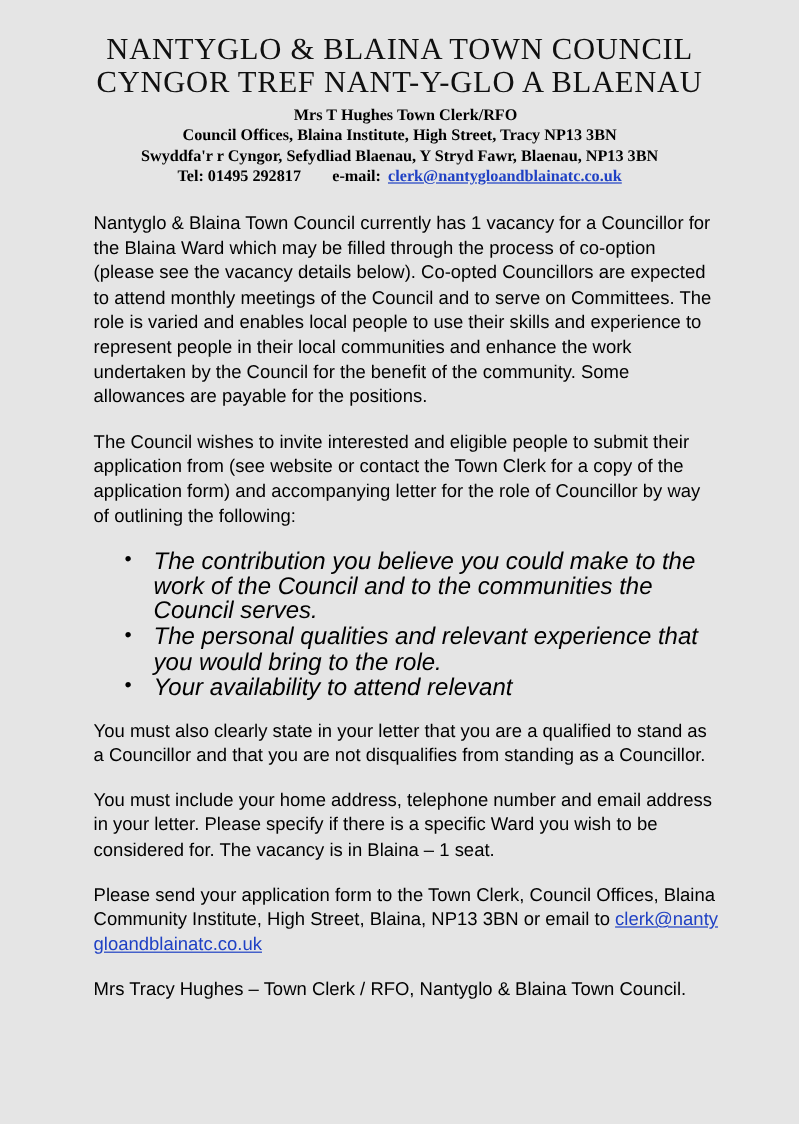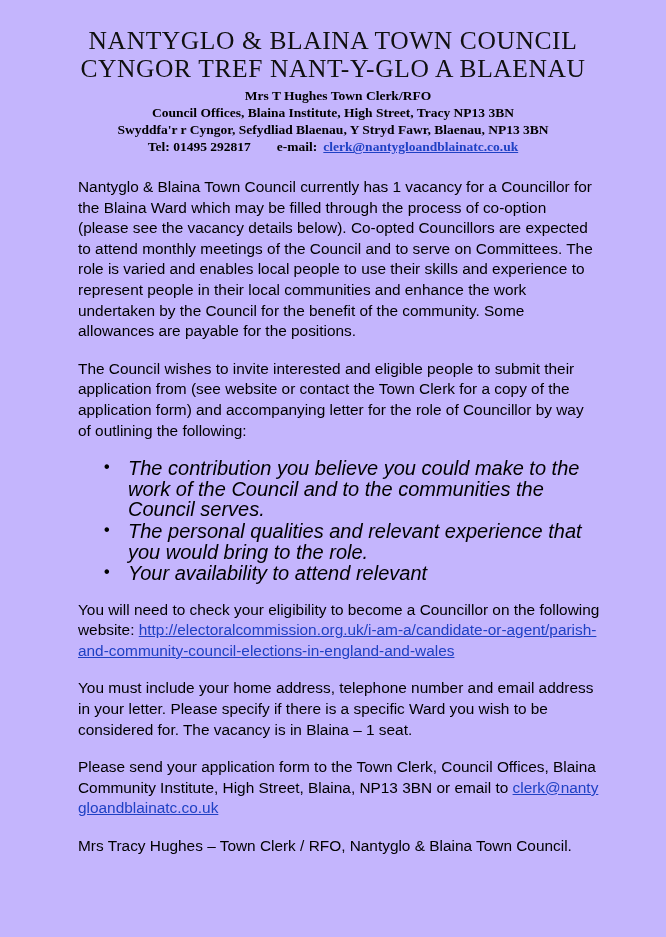--- a/index.html
+++ b/index.html
@@ -11,21 +11,21 @@
     width: 666px;
     height: 937px;
     font-family: "Liberation Sans", sans-serif;
     color: #000000;
     overflow: hidden;
   }
   .page {
     position: relative;
     width: 666px;
     height: 937px;
-    background: #c4b5fd;
+    background: #e5e5e5;
     box-sizing: border-box;
     padding: 0;
   }
 
   
   .letterhead {
     text-align: center;
     padding-top: 28px;
   }
   .title-line {
@@ -145,22 +145,22 @@
     <p class="para">Nantyglo &amp; Blaina Town Council currently has 1 vacancy for a Councillor for the Blaina Ward which may be filled through the process of co-option (please see the vacancy details below). Co-opted Councillors are expected to attend monthly meetings of the Council and to serve on Committees. The role is varied and enables local people to use their skills and experience to represent people in their local communities and enhance the work undertaken by the Council for the benefit of the community. Some allowances are payable for the positions.</p>
 
     <p class="para">The Council wishes to invite interested and eligible people to submit their application from (see website or contact the Town Clerk for a copy of the application form) and accompanying letter for the role of Councillor by way of outlining the following:</p>
 
     <ul class="bullets">
       <li>The contribution you believe you could make to the work of the Council and to the communities the Council serves.</li>
       <li>The personal qualities and relevant experience that you would bring to the role.</li>
       <li>Your availability to attend relevant</li>
     </ul>
 
+    <p class="para">You must also clearly state in your letter that you are a qualified to stand as a Councillor and that you are not disqualifies from standing as a Councillor.</p>
 
-    <p class="para"><span>You will need to check your eligibility to become a Councillor on the following website:</span> <a class="url-link" href="#">http://electoralcommission.org.uk/i-am-a/candidate-or-agent/parish-and-community-council-elections-in-england-and-wales</a></p>
 
     <p class="para">You must include your home address, telephone number and email address in your letter. Please specify if there is a specific Ward you wish to be considered for. The vacancy is in Blaina – 1 seat.</p>
 
     <p class="para"><span>Please send your application form to the Town Clerk, Council Offices, Blaina Community Institute, High Street, Blaina, NP13 3BN or email to</span> <a class="url-link" href="#">clerk@nantygloandblainatc.co.uk</a></p>
 
     <p class="para">Mrs Tracy Hughes – Town Clerk / RFO, Nantyglo &amp; Blaina Town Council.</p>
 
 
   </div>
 </div>

